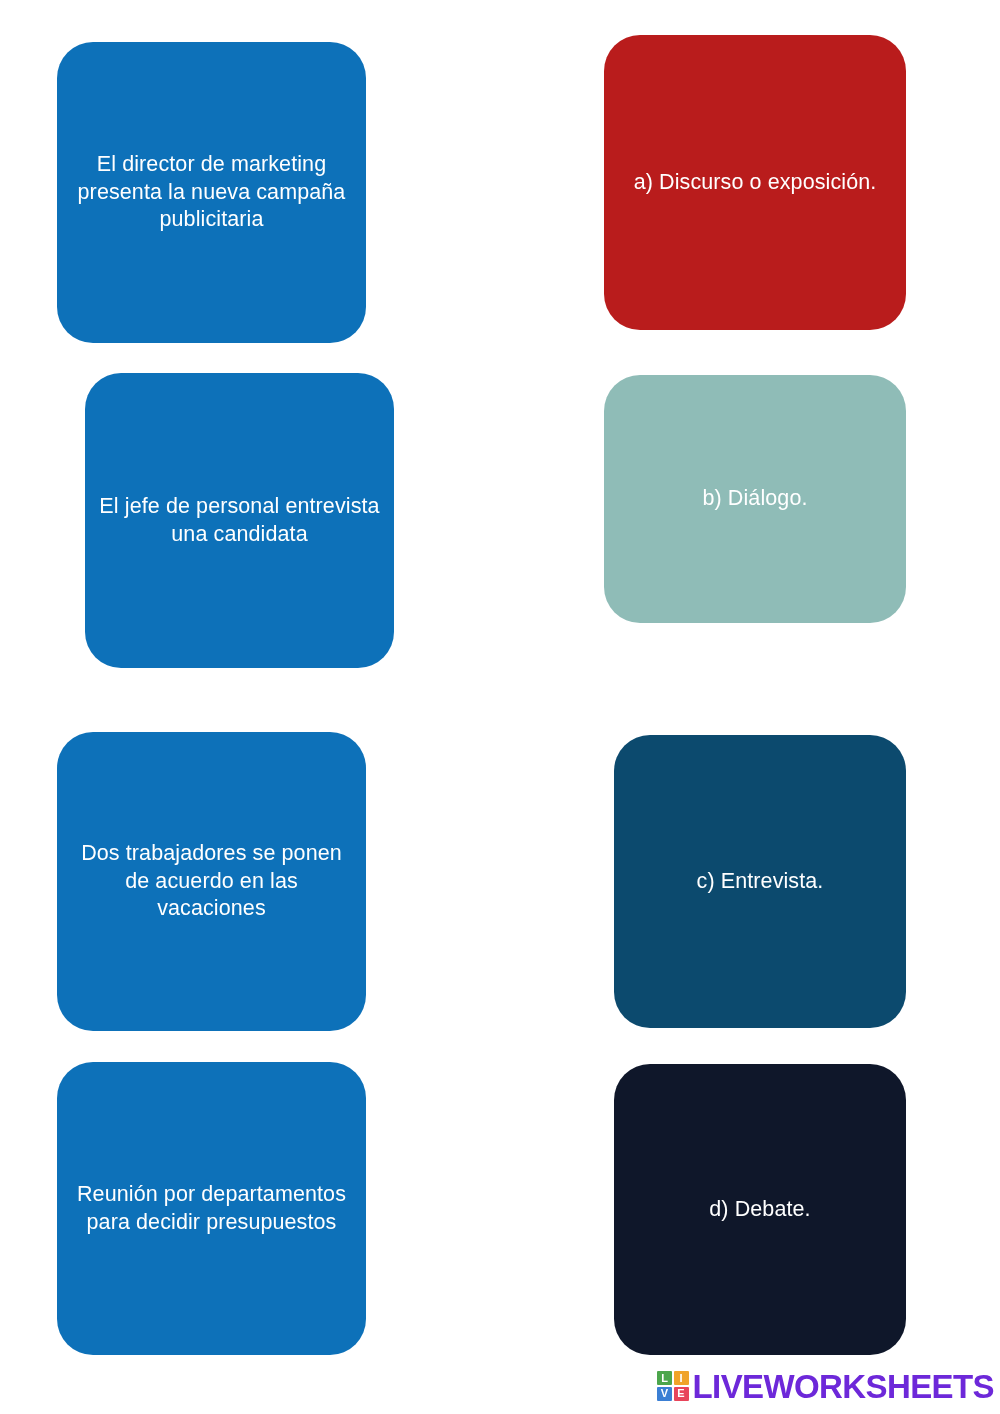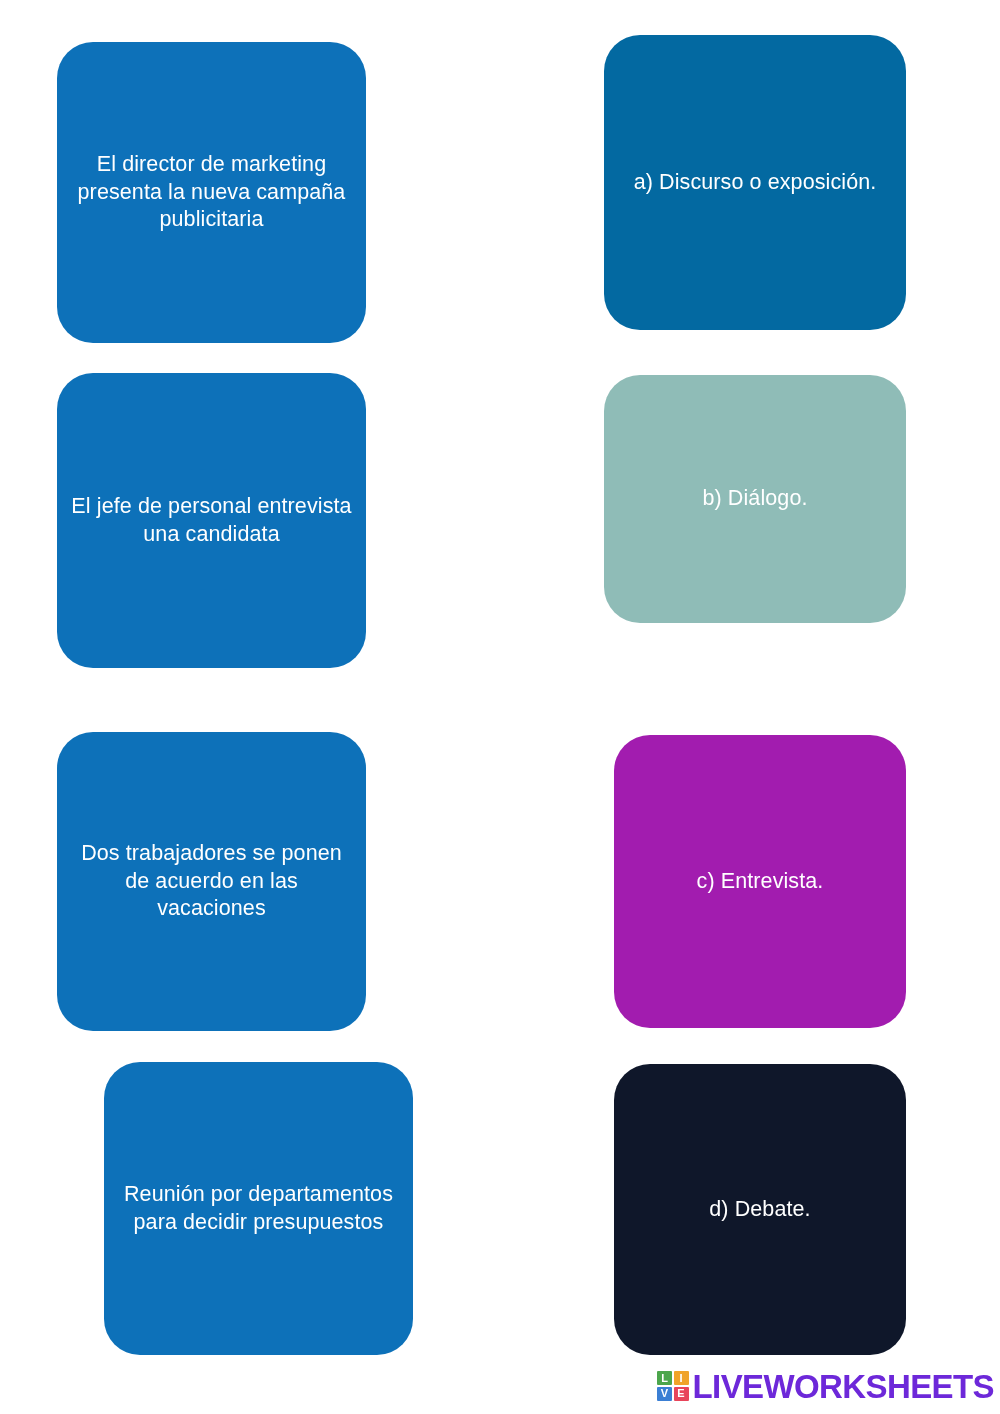--- a/index.html
+++ b/index.html
@@ -95,41 +95,41 @@
 </style>
 </head>
 <body>
 
 <div class="sheet">
 
   <div class="card col-left row-1" style="background:#0d71b9;margin-top:9px;">
     <span class="card-text">El director de marketing presenta la nueva campaña publicitaria</span>
   </div>
 
-  <div class="card col-left row-2" style="background:#0d71b9;">
+  <div class="card col-left row-2" style="background:#0d71b9;margin-left:28px;">
     <span class="card-text">El jefe de personal entrevista una candidata</span>
   </div>
 
   <div class="card col-left row-3" style="background:#0d71b9;">
     <span class="card-text">Dos trabajadores se ponen de acuerdo en las vacaciones</span>
   </div>
 
-  <div class="card col-left row-4" style="background:#0d71b9;margin-left:47px;">
+  <div class="card col-left row-4" style="background:#0d71b9;">
     <span class="card-text">Reunión por departamentos para decidir presupuestos</span>
   </div>
 
-  <div class="card col-right row-1" style="background:#0369a1;">
+  <div class="card col-right row-1" style="background:#b91c1c;">
     <span class="card-text">a) Discurso o exposición.</span>
   </div>
 
   <div class="card col-right row-2" style="background:#8fbcb7;">
     <span class="card-text">b) Diálogo.</span>
   </div>
 
-  <div class="card col-right row-3" style="background:#a21caf;">
+  <div class="card col-right row-3" style="background:#0c4a6e;">
     <span class="card-text">c) Entrevista.</span>
   </div>
 
   <div class="card col-right row-4" style="background:#0f172a;">
     <span class="card-text">d) Debate.</span>
   </div>
 
   <div class="logo">
     <div class="logo-tiles">
       <span class="logo-tile" style="background:#4ca64c;">L</span>

